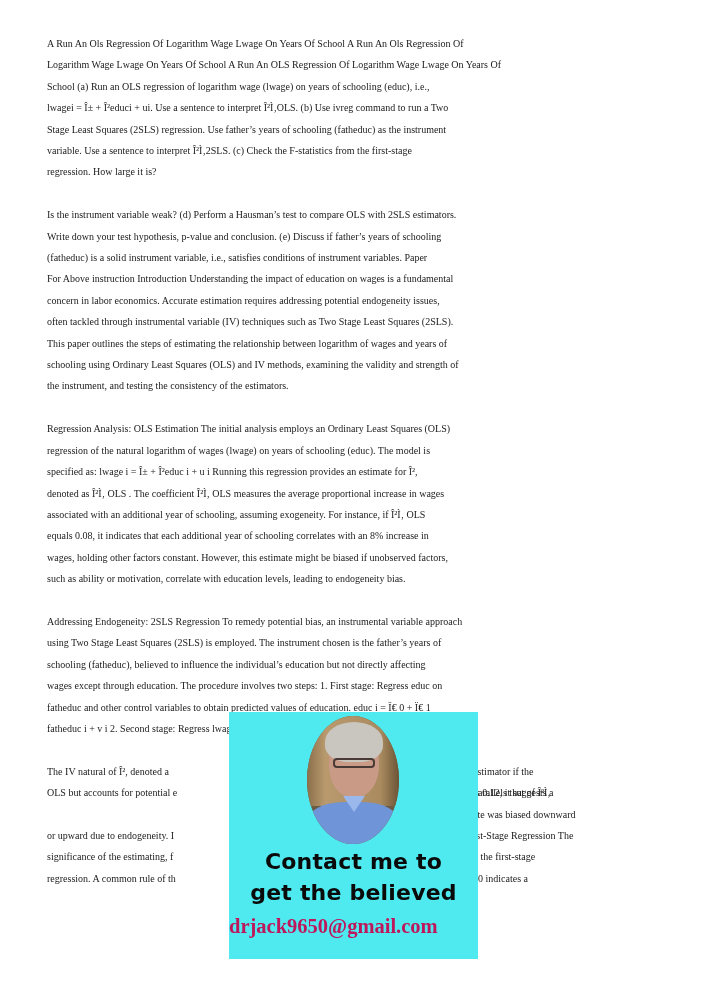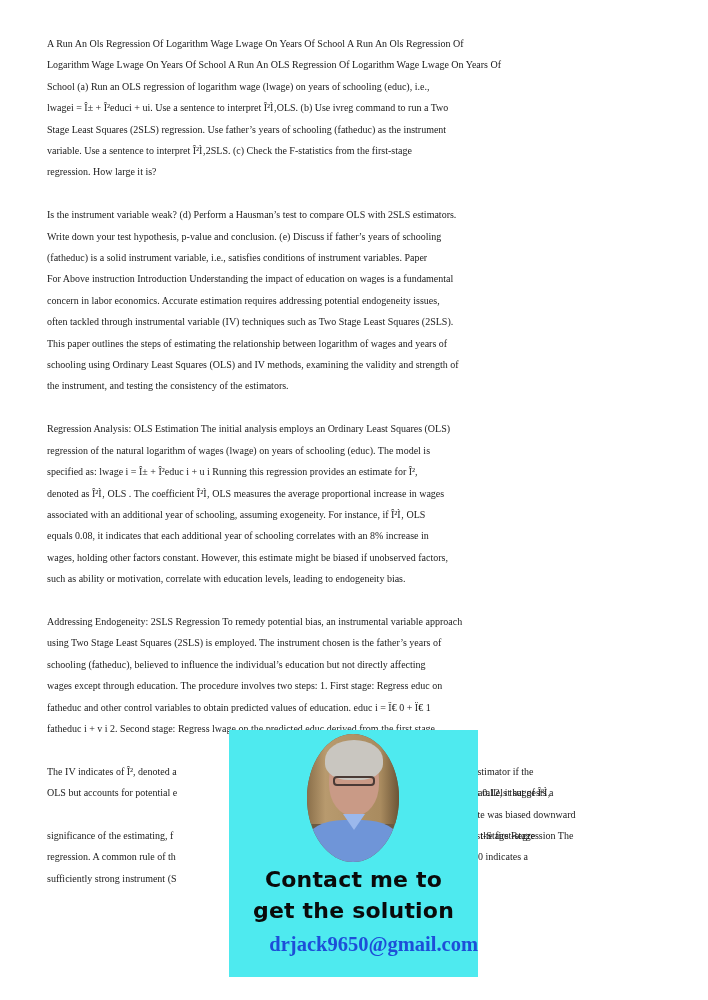--- a/index.html
+++ b/index.html
@@ -27,21 +27,21 @@
       margin: 0 0 21.4px 0;
       white-space: pre-line;
     }
     .line {
       display: block;
       white-space: pre;
     }
     .contact-card {
       position: absolute;
       left: 229px;
-      top: 730px;
+      top: 712px;
       width: 249px;
       height: 247px;
       background: #4eeaef;
     }
     .photo {
       position: absolute;
       left: 78px;
       top: 4px;
       width: 92px;
       height: 128px;
@@ -90,25 +90,25 @@
       color: #0a0a0a;
       letter-spacing: 0.2px;
     }
     .cta.l1 { top: 137px; }
     .cta.l2 { top: 168px; }
     .email {
       position: absolute;
       left: 0;
       top: 203px;
       width: 100%;
-      text-align: right;
+      text-align: left;
       font-family: "Liberation Serif", "DejaVu Serif", serif;
       font-weight: bold;
       font-size: 20.5px;
-      color: #1d4ed8;
+      color: #be185d;
     }
   </style>
 </head>
 <body>
 
 <div class="page">
   <p class="para">A Run An Ols Regression Of Logarithm Wage Lwage On Years Of School A Run An Ols Regression Of
 Logarithm Wage Lwage On Years Of School A Run An OLS Regression Of Logarithm Wage Lwage On Years Of
 School (a) Run an OLS regression of logarithm wage (lwage) on years of schooling (educ), i.e.,
 lwagei = Î± + Î²educi + ui. Use a sentence to interpret Î²Ì‚OLS. (b) Use ivreg command to run a Two
@@ -132,36 +132,35 @@
 equals 0.08, it indicates that each additional year of schooling correlates with an 8% increase in
 wages, holding other factors constant. However, this estimate might be biased if unobserved factors,
 such as ability or motivation, correlate with education levels, leading to endogeneity bias.</p>
   <p class="para">Addressing Endogeneity: 2SLS Regression To remedy potential bias, an instrumental variable approach
 using Two Stage Least Squares (2SLS) is employed. The instrument chosen is the father’s years of
 schooling (fatheduc), believed to influence the individual’s education but not directly affecting
 wages except through education. The procedure involves two steps: 1. First stage: Regress educ on
 fatheduc and other control variables to obtain predicted values of education. educ i = Ï€ 0 + Ï€ 1
 fatheduc i + v i 2. Second stage: Regress lwage on the predicted educ derived from the first stage.</p>
   <div class="para" style="white-space:normal; position:relative;">
-    <span class="line" style="position:relative;"><span>The IV indicates of Î², denoted a</span><span style="position:absolute; left:426px;">estimator if the</span></span>
+    <span class="line" style="position:relative;"><span>The IV natural of Î², denoted a</span><span style="position:absolute; left:426px;">estimator if the</span></span>
     <span class="line" style="position:relative;"><span style="position:absolute; left:426px;">parallels that of Î²Ì‚</span></span>
     <span class="line" style="position:relative;"><span>OLS but accounts for potential e</span><span style="position:absolute; left:426px;">is 0.12, it suggests a</span></span>
     <span class="line" style="position:relative;text-align:center;"><span>stronger causal effect of educati</span><span style="position:absolute; left:426px;">ate was biased downward</span></span>
-    <span class="line" style="position:relative;"><span style="position:absolute; left:426px;">rst-Stage Regression The</span></span>
+    <span class="line" style="position:relative;"><span>or upward due to endogeneity. I</span><span style="position:absolute; left:426px;">rst-Stage Regression The</span></span>
     <span class="line" style="position:relative;"><span>significance of the estimating, f</span><span style="position:absolute; left:426px;">n the first-stage</span></span>
     <span class="line" style="position:relative;"><span>regression. A common rule of th</span><span style="position:absolute; left:426px;">10 indicates a</span></span>
-    <span class="line" style="position:relative;"><span>sufficiently strong instrument (S</span><span style="position:absolute; left:426px;"></span></span>
   </div>
 </div>
 
 <div class="contact-card">
   <div class="photo">
     <div class="bg-wall"></div>
     <div class="shirt"></div>
     <div class="face"></div>
     <div class="hair"></div>
     <div class="glasses"></div>
     <div class="collar"></div>
   </div>
   <div class="cta l1">Contact me to</div>
-  <div class="cta l2">get the solution</div>
+  <div class="cta l2">get the believed</div>
   <div class="email">drjack9650@gmail.com</div>
 </div>
 
 </body></html>

